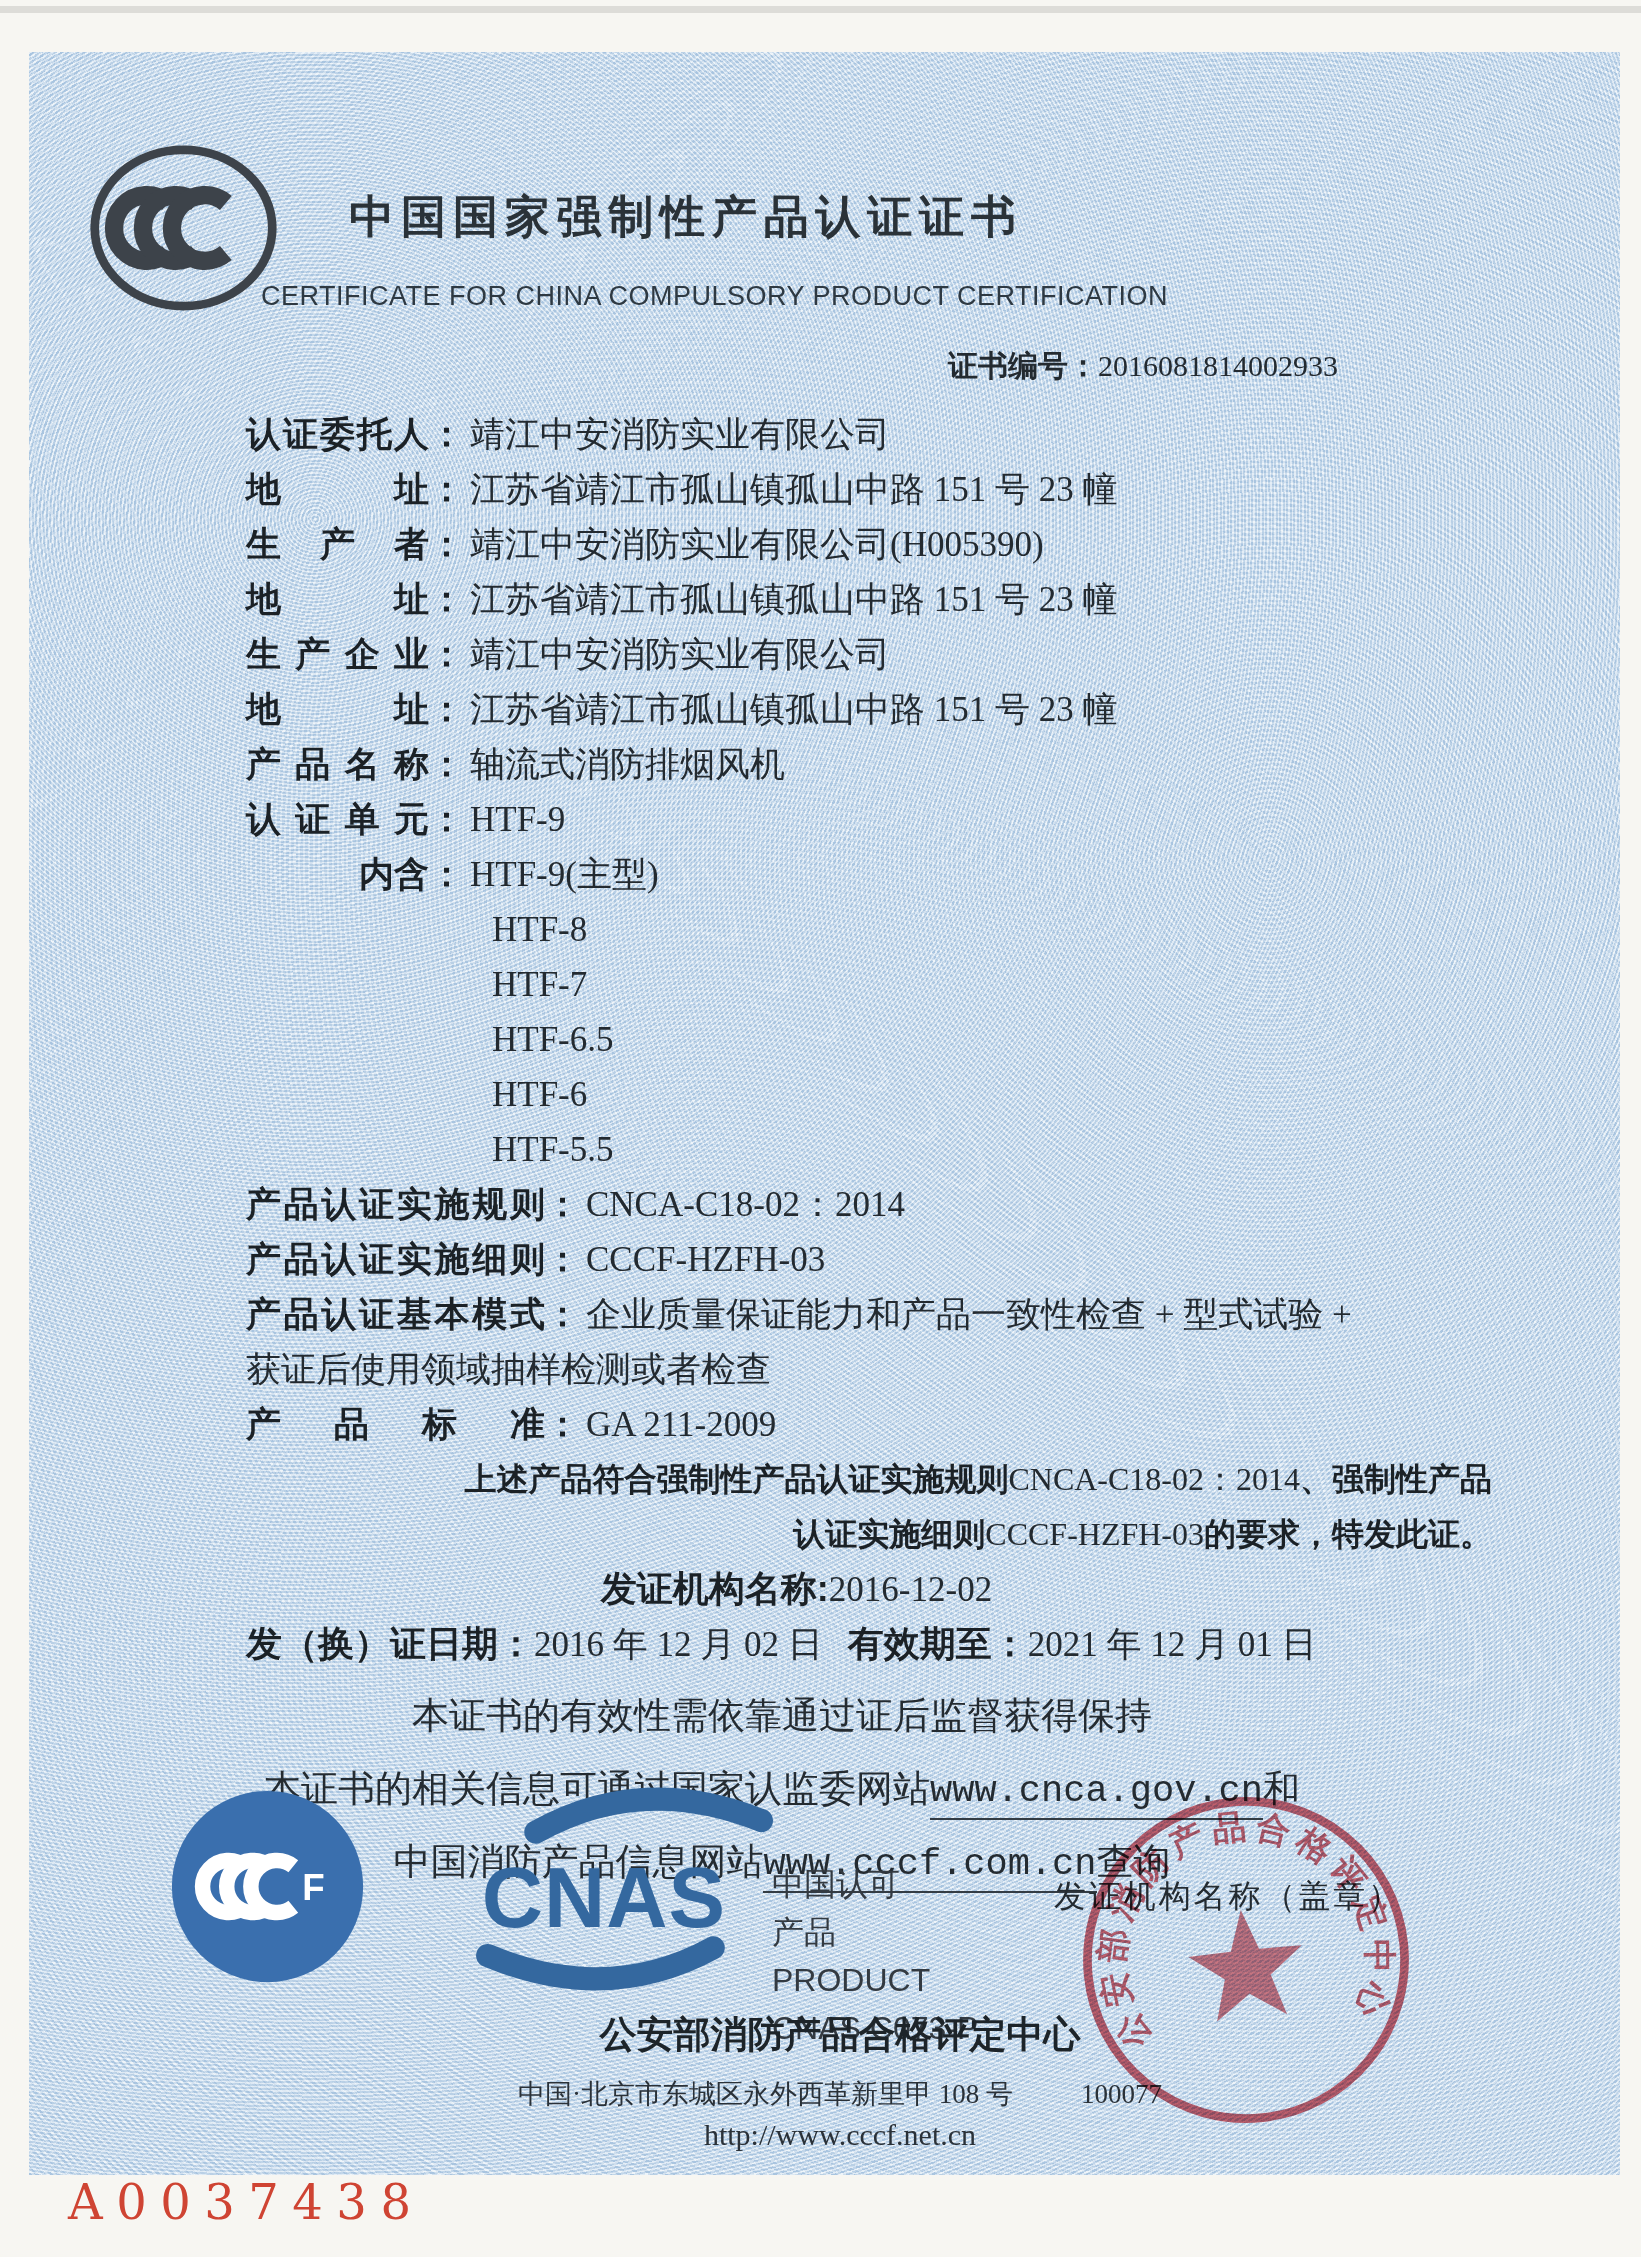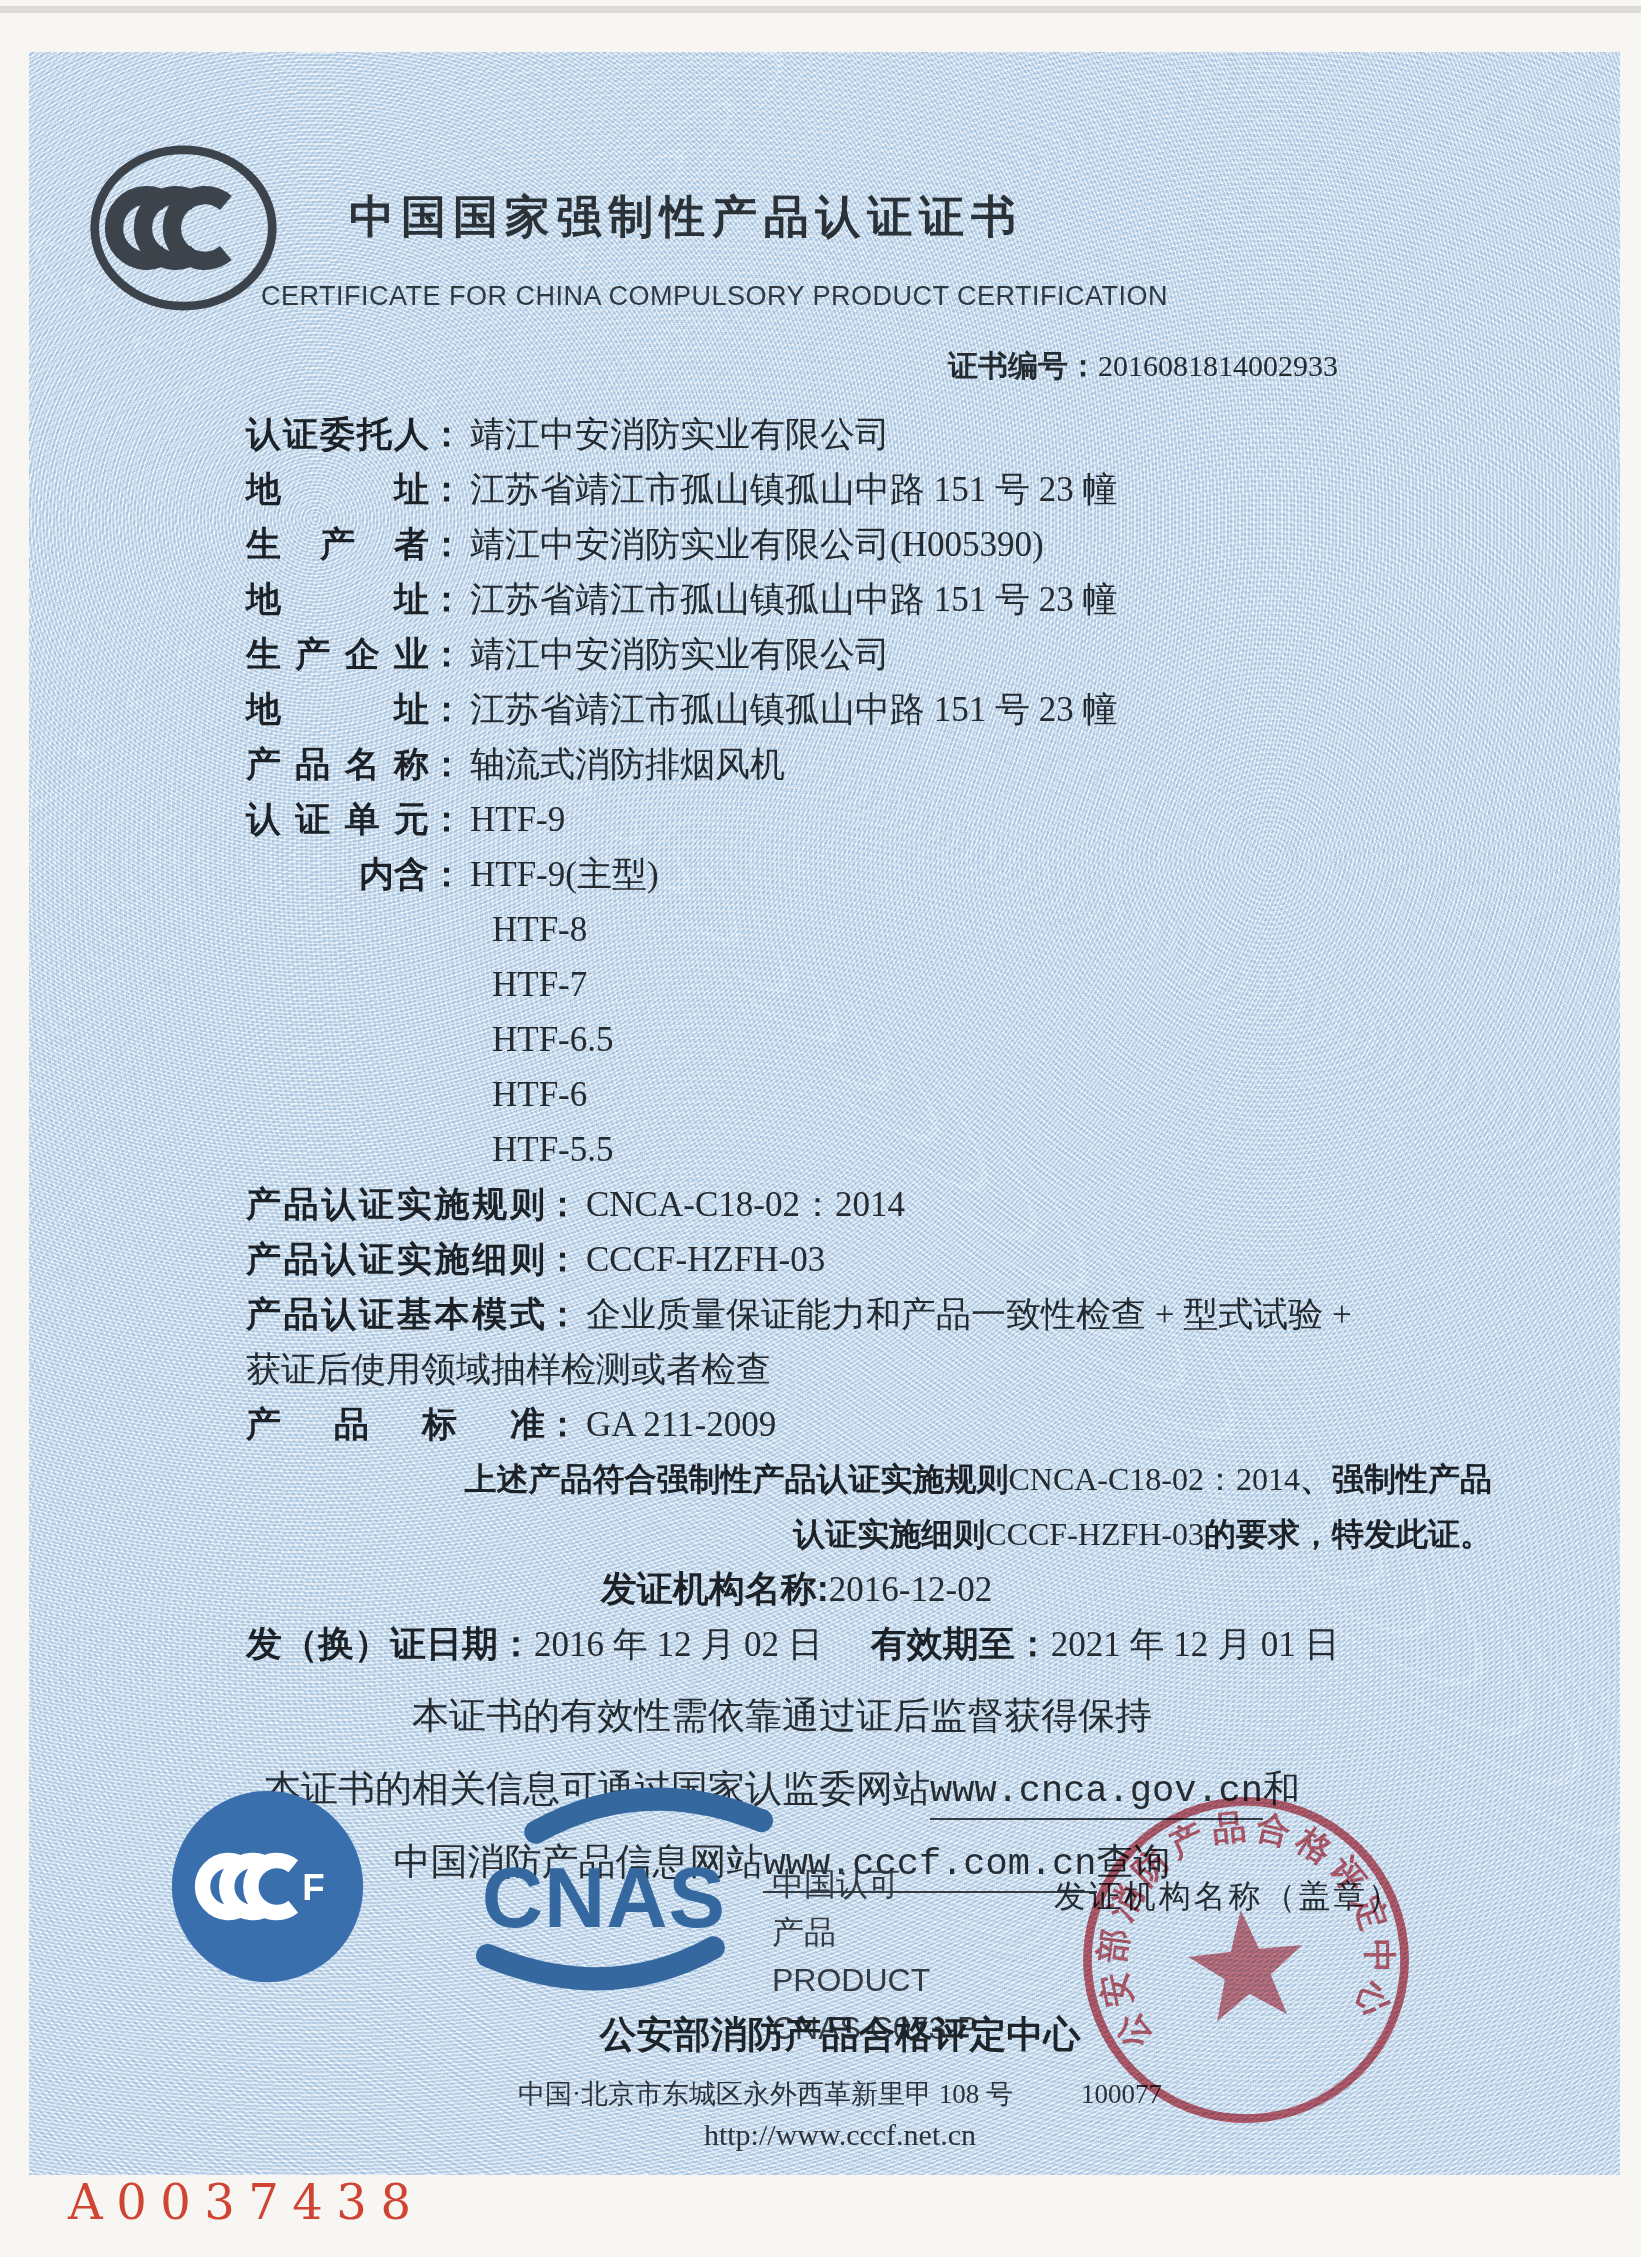--- a/index.html
+++ b/index.html
@@ -46,21 +46,21 @@
     display:inline-block;width:41px;font-family:"Liberation Sans","DejaVu Sans",sans-serif;
     font-weight:700;font-size:35px;color:#1b2126;flex:0 0 auto;
   }
   .val{font-size:35px;color:#232a30;}
   .row.model{padding-left:246px;}
   .row.plain{font-size:35px;}
   .row.bold-line{font-family:"Liberation Sans","DejaVu Sans",sans-serif;font-weight:700;font-size:32px;color:#1b2126;justify-content:flex-end;}
   .row.bold-line .lat{font-family:"Liberation Serif","DejaVu Serif",serif;font-weight:400;color:#232a30;}
   .row.center{justify-content:center;padding-right:145px;}
   .blbl{font-family:"Liberation Sans","DejaVu Sans",sans-serif;font-weight:700;font-size:36px;color:#1b2126;}
-  .gap50{margin-left:48px;}
+  .gap50{margin-left:25px;}
   
   .notice{
     position:absolute;left:58px;top:1630px;width:1390px;text-align:center;
     font-family:Liberation Mono, monospace;font-size:37px;color:#242b31;
   }
   .notice div{line-height:73px;white-space:nowrap;}
   .notice .u{border-bottom:2.9px solid #333c44;padding-bottom:6px;margin-top:32px;}
   
   .cccf-logo{position:absolute;left:140px;top:1736px;}
   .cnas-logo{position:absolute;left:447px;top:1730px;}

